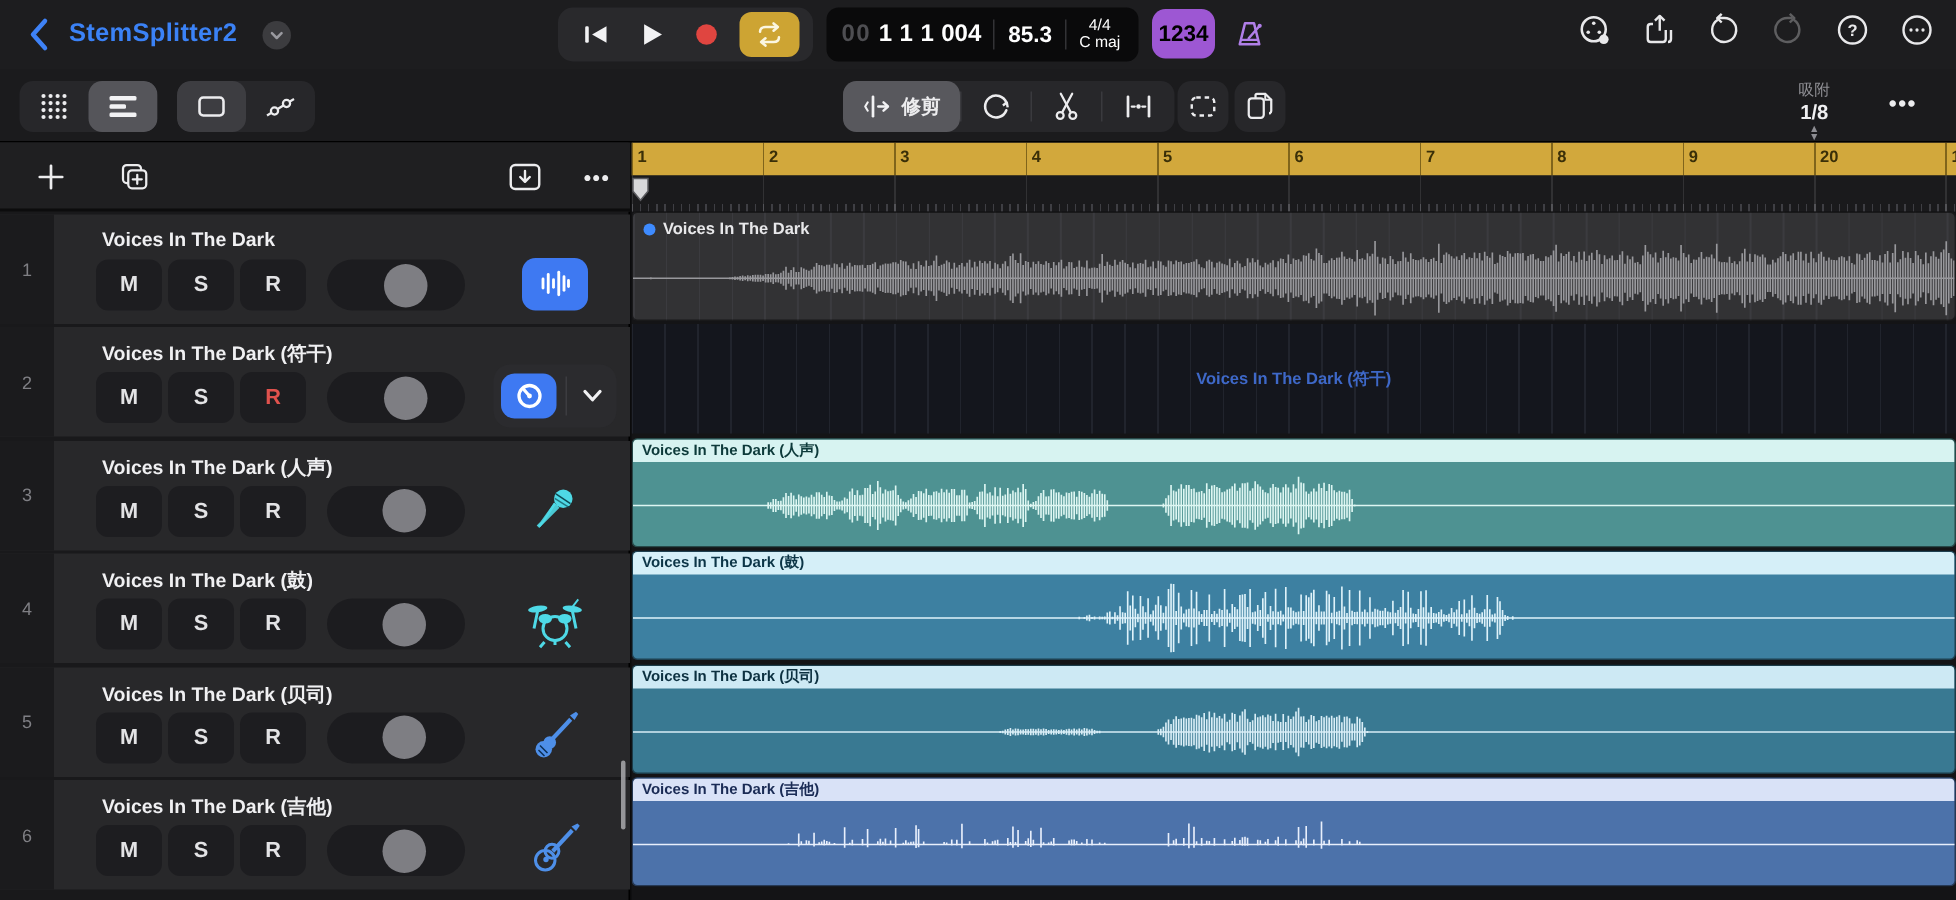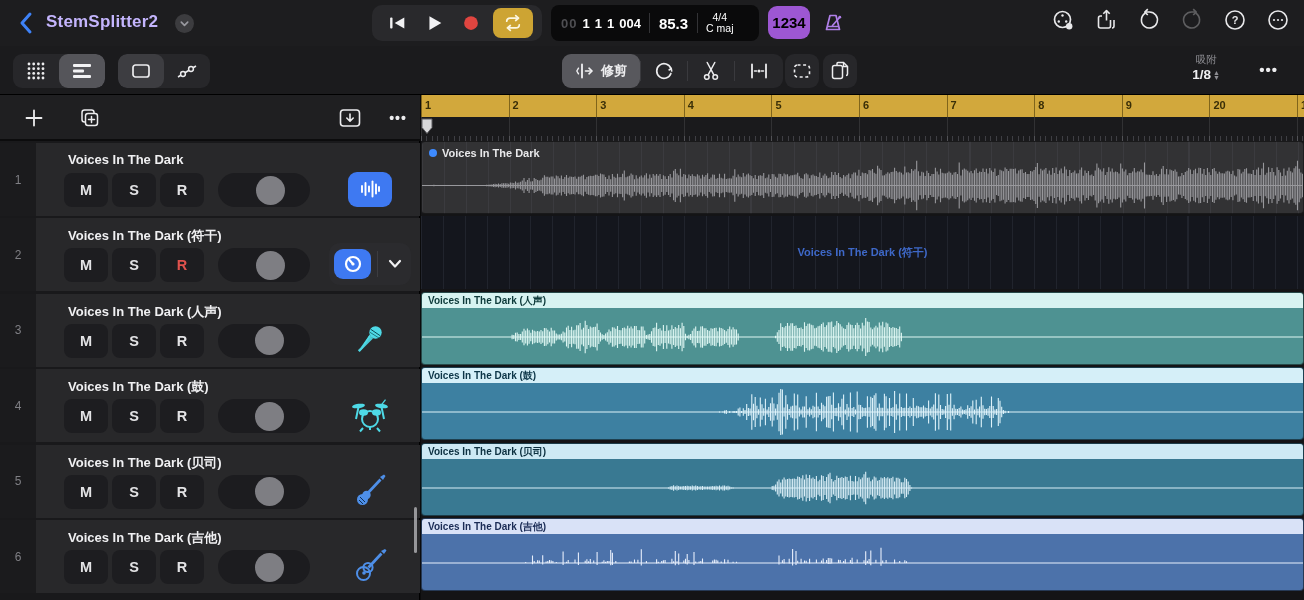--- a/index.html
+++ b/index.html
@@ -3,30 +3,30 @@
 <meta charset="utf-8">
 <style>
   * { margin:0; padding:0; box-sizing:border-box; }
   html,body { width:1304px; height:600px; background:#000; overflow:hidden;
     font-family:"Liberation Sans","DejaVu Sans",sans-serif; -webkit-font-smoothing:antialiased; }
   #stage { position:relative; width:1304px; height:600px; background:#0b0b0c; }
 
   
   .topbar { position:absolute; left:0; top:0; width:1304px; height:46px; background:#1d1d1f; }
   .backbtn { position:absolute; left:14px; top:10px; width:26px; height:26px; }
-  .proj-title { position:absolute; left:46px; top:12px; color:#c4b5fd; font-size:17px; font-weight:700; letter-spacing:.2px; }
+  .proj-title { position:absolute; left:46px; top:12px; color:#3b82f6; font-size:17px; font-weight:700; letter-spacing:.2px; }
   .title-chev { position:absolute; left:175px; top:14px; width:19px; height:19px; background:#3c3c3f; border-radius:50%;
     display:flex; align-items:center; justify-content:center; }
   .transport { position:absolute; left:372px; top:5px; width:170px; height:36px; background:#29292c; border-radius:10px;
     display:flex; align-items:center; justify-content:space-around; padding:0 6px; }
   .tbtn-ic { width:30px; height:30px; display:flex; align-items:center; justify-content:center; }
   .loopbtn { width:40px; height:30px; border-radius:8px; background:#cda433; display:flex; align-items:center; justify-content:center; border:none; }
   .lcd { position:absolute; left:551px; top:5px; width:208px; height:36px; background:#0a0a0b; border-radius:8px;
     display:flex; align-items:center; color:#fff; }
-  .lcd-pos { display:flex; align-items:flex-start; gap:5px; padding:0 8px 0 10px; font-size:13px; font-weight:600; }
+  .lcd-pos { display:flex; align-items:flex-start; gap:5px; padding:0 8px 0 10px; font-size:16px; font-weight:600; }
   .lcd-dim { color:#4e4e52; letter-spacing:1px; }
   .lcd-sep { width:1px; height:20px; background:#333336; }
   .lcd-tempo { padding:0 9px; font-size:15px; font-weight:600; }
   .lcd-keystack { padding:0 8px; display:flex; flex-direction:column; align-items:center; line-height:11px; }
   .lcd-keystack span { font-size:10.5px; font-weight:400; }
   .countin { position:absolute; left:768px; top:6px; width:42px; height:33px; background:#9d57d3; border:none; border-radius:9px;
     color:#000000; font-size:15px; font-weight:700; }
   .metrobtn { position:absolute; left:814px; top:6px; width:38px; height:33px; background:transparent; border:none;
     display:flex; align-items:center; justify-content:center; }
   .tr-icons { position:absolute; right:14px; top:8px; display:flex; gap:19px; align-items:center; }
@@ -41,21 +41,21 @@
   .tcell.sel2 { background:#3d3d41; border-radius:9px; }
   .seg { position:absolute; left:547px; top:8px; height:34px; background:#27272a; border-radius:9px; display:flex; align-items:stretch;margin-left:15px; }
   .segcell { display:flex; align-items:center; justify-content:center; gap:6px; padding:0 13px; border:none; background:transparent;
     color:#ececee; font-size:13px; font-weight:600; }
   .segcell.sel { background:#58585d; border-radius:9px; }
   .segdiv { width:1px; background:#3a3a3e; margin:7px 0; }
   .minibtn { position:absolute; top:8px; width:34px; height:34px; background:#27272a; border-radius:9px; border:none;
     display:flex; align-items:center; justify-content:center; }
   .snapbox { position:absolute; right:84px; top:7px; text-align:center; }
   .snap-label { color:#8e8e93; font-size:10.5px; }
-  .snap-val { color:#f0f0f2; font-size:13.5px; font-weight:600; display:flex; align-items:center; gap:2px; justify-content:center; }
+  .snap-val { color:#f0f0f2; font-size:13.5px; font-weight:600; display:flex; align-items:center; gap:2px; justify-content:center;flex-direction:column; }
   .stepper { display:flex; flex-direction:column; line-height:5px; }
   .stepper span { color:#8e8e93; font-size:7px; }
   .tb2-more { position:absolute; right:26px; top:15px; color:#ececee; font-size:15px; letter-spacing:1px; font-weight:700; }
 
   
   .trackpanel { position:absolute; left:0; top:95px; width:420px; height:505px; background:#19191b; border-right:1px solid #000; }
   .tp-head { position:absolute; left:0; top:0; width:420px; height:46px; background:#1f1f21; border-bottom:2px solid #0c0c0d; }
   .tp-head .hic { position:absolute; top:11px; width:24px; height:24px; display:flex; align-items:center; justify-content:center; }
   #trackrows { position:absolute; left:0; top:48px; width:420px; }
   .trow { position:absolute; left:0; width:420px; background:#28282a; }

